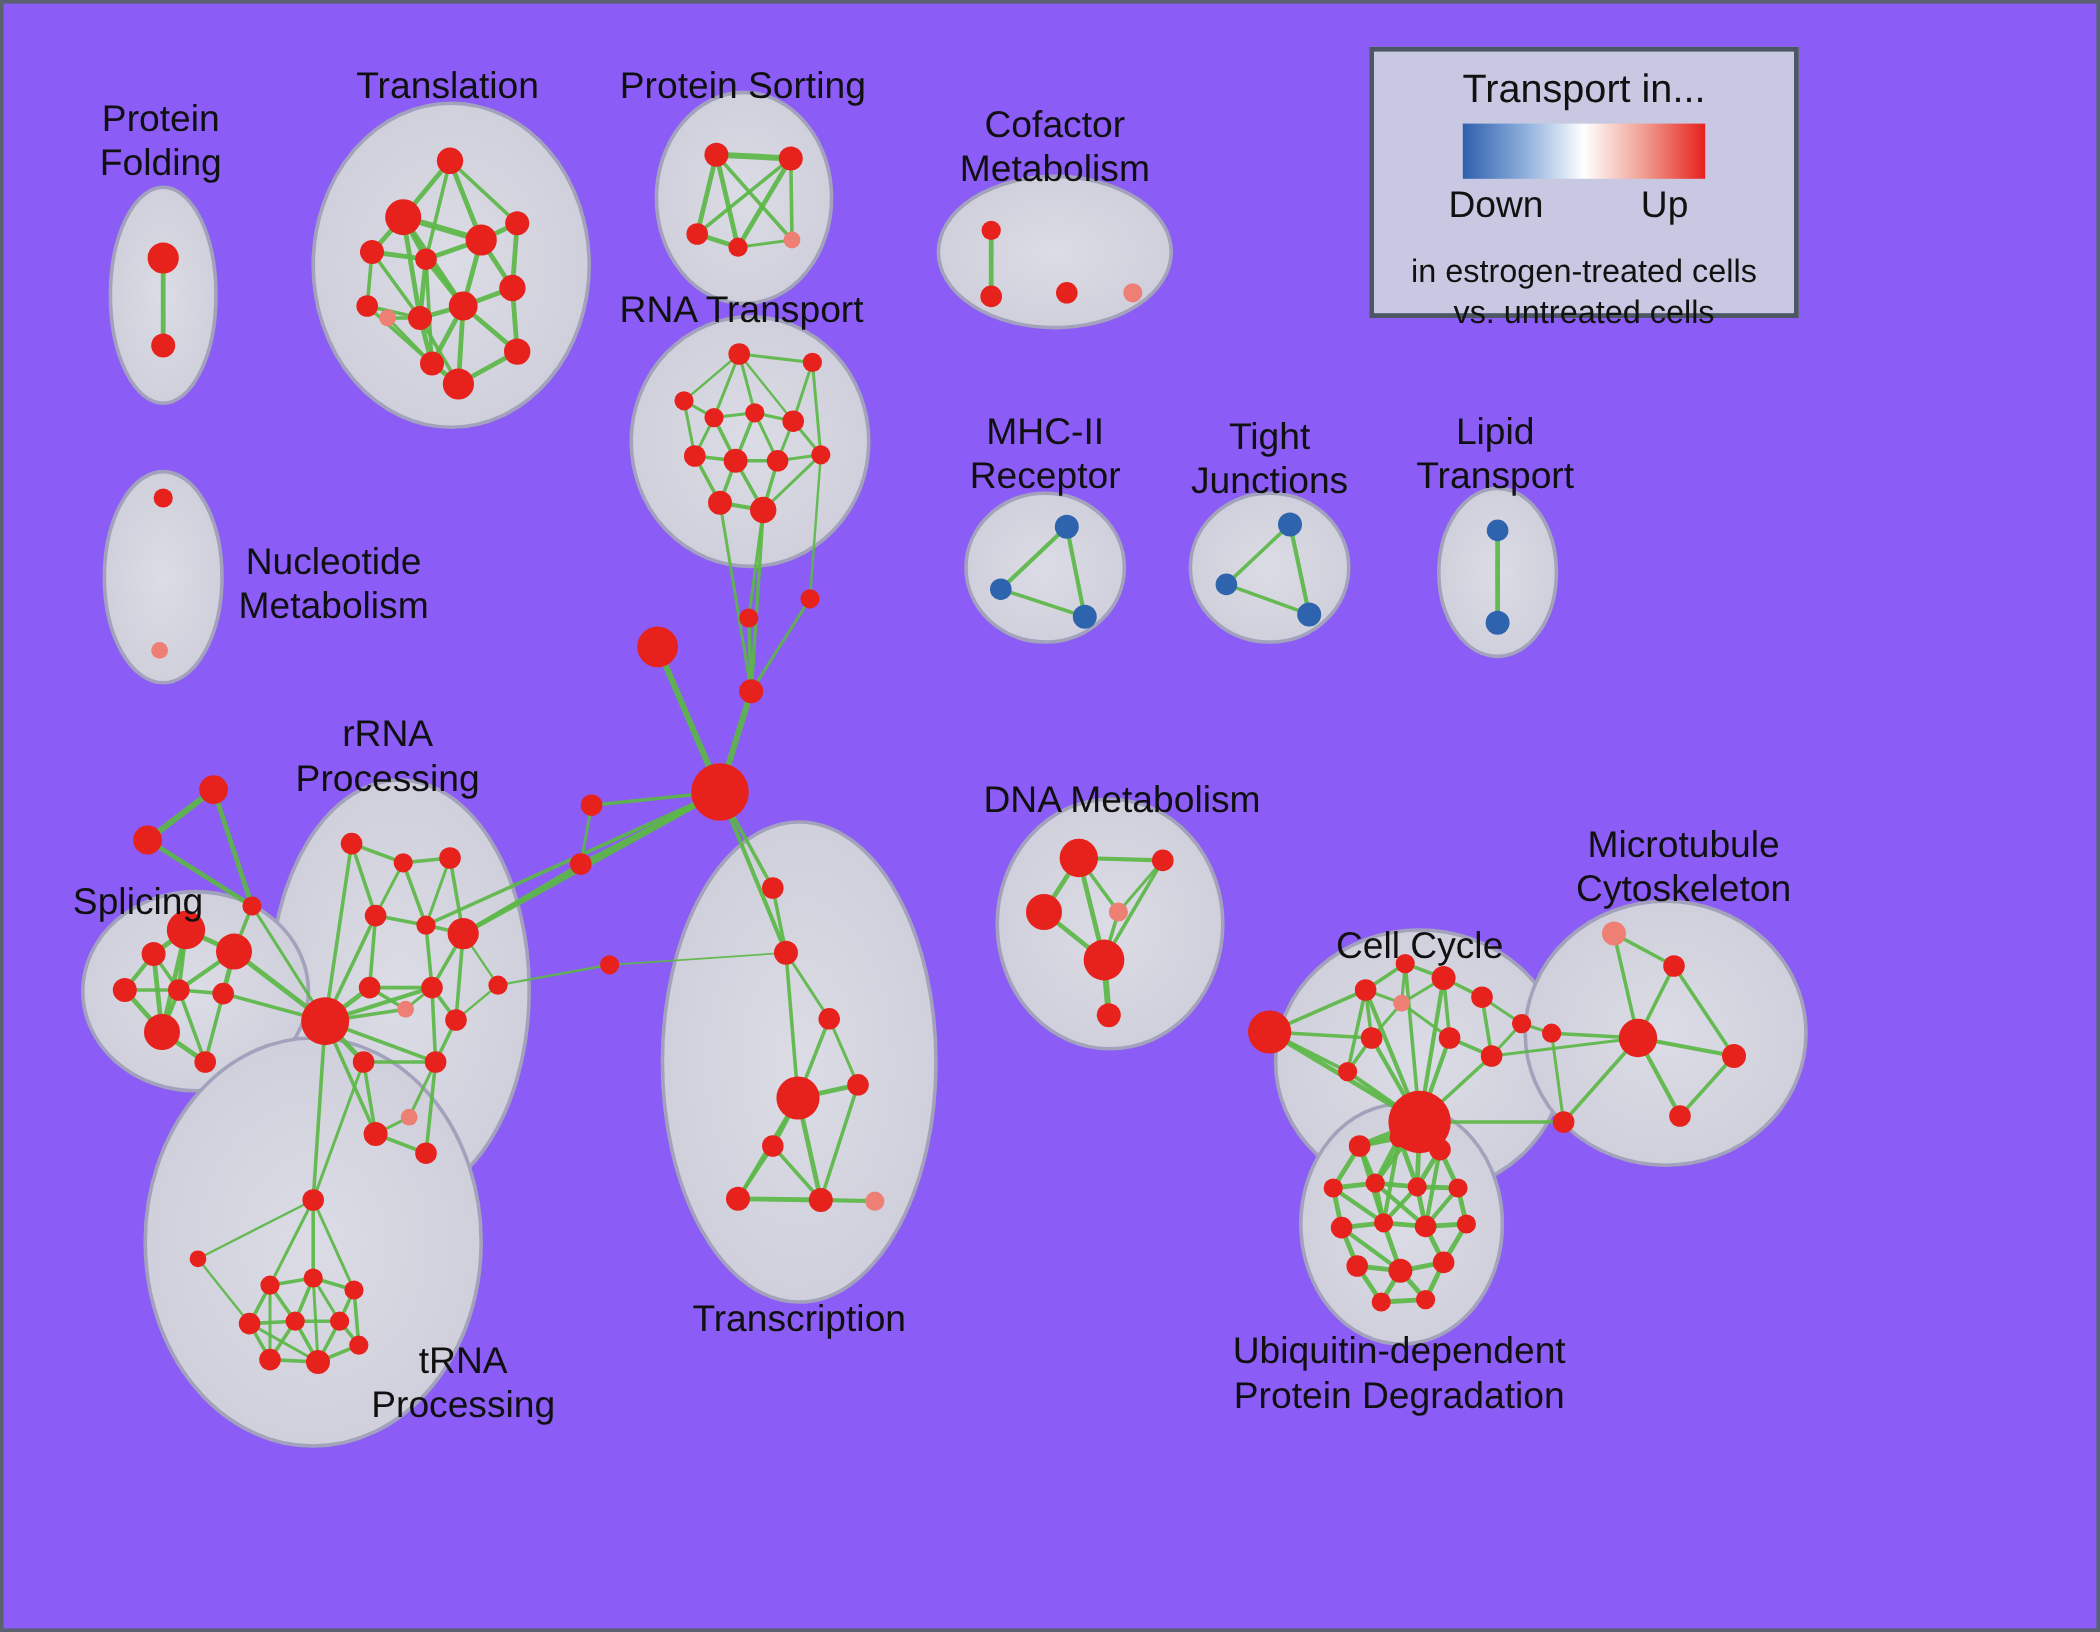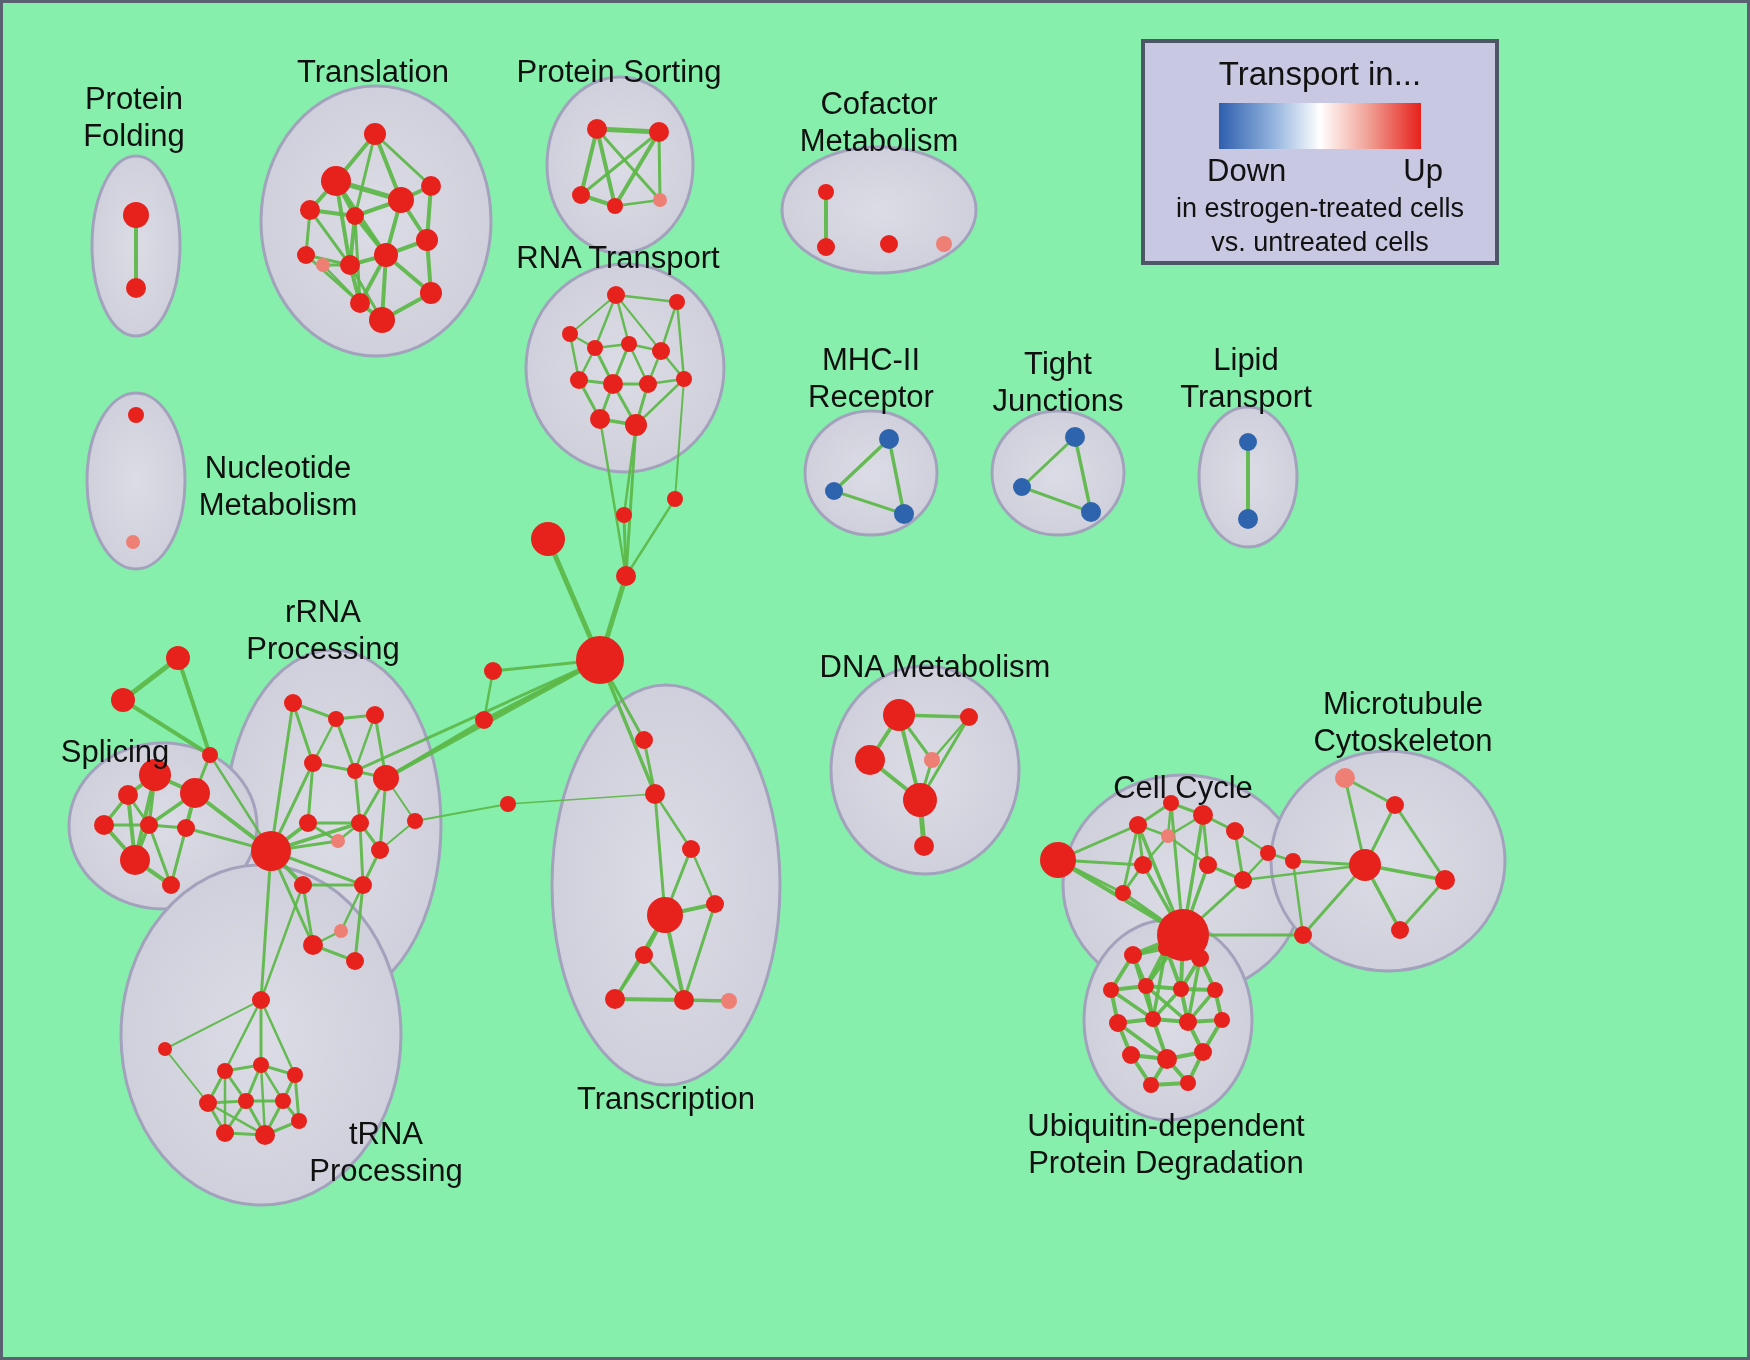--- a/index.html
+++ b/index.html
@@ -2,28 +2,28 @@
 <html><head>
 <meta charset="utf-8">
 <style>
   html,body{margin:0;padding:0;background:#ffffff;font-family:"Liberation Sans",sans-serif;}
   .stage{position:relative;width:1750px;height:1360px;background:#c8c8e2;border:3px solid #5a6170;box-sizing:border-box;overflow:hidden;}
   svg#network{position:absolute;left:0;top:0;}
   svg#network text{font-family:"Liberation Sans",sans-serif;}
   .legend{position:absolute;left:1138px;top:36px;width:358px;height:226px;border:4px solid #4d5664;background:#c8c8e2;box-sizing:border-box;text-align:center;color:#111;}
   .legend-title{font-size:33px;margin-top:12px;}
   .legend-gradient{width:202px;height:46px;margin:10px auto 4px auto;}
-  .legend-row{display:flex;justify-content:space-between;padding:0 52px 0 62px;font-size:31px;margin-top:2px;text-align:center;}
+  .legend-row{display:flex;justify-content:space-between;padding:0 88px 0 62px;font-size:31px;margin-top:2px;text-align:center;}
   .legend-sub{font-size:27px;line-height:34px;}
-  .legend-sub.first{margin-top:2px;}
+  .legend-sub.first{margin-top:20px;}
 </style>
 </head>
 <body>
 
-<div class="stage" style="background: #86efac; border-color: rgb(90, 97, 112);">
+<div class="stage" style="background: #8b5cf6; border-color: rgb(90, 97, 112);">
   <svg id="network" width="1750" height="1360" viewBox="0 0 1750 1360">
       <defs>
         <radialGradient id="ellg">
           <stop offset="0%" stop-color="#dcdce6"></stop>
           <stop offset="100%" stop-color="#d0d0dc"></stop>
         </radialGradient>
       </defs>
       <ellipse cx="133" cy="243" rx="44" ry="90" fill="url(#ellg)" stroke="#a2a2bd" stroke-width="3"></ellipse>
       <ellipse cx="373" cy="218" rx="115" ry="135" fill="url(#ellg)" stroke="#a2a2bd" stroke-width="3"></ellipse>
       <ellipse cx="617" cy="162" rx="73" ry="88" fill="url(#ellg)" stroke="#a2a2bd" stroke-width="3"></ellipse>

